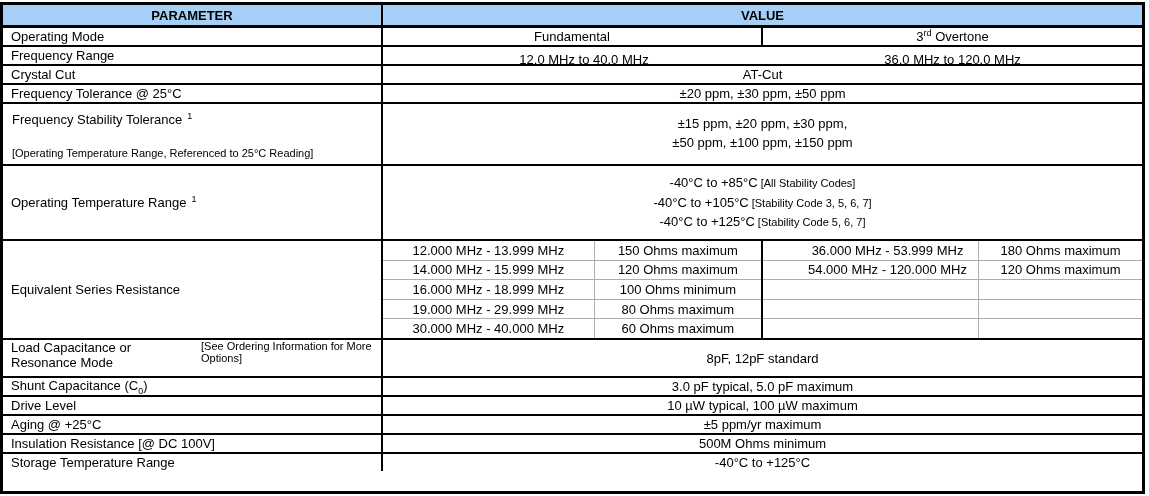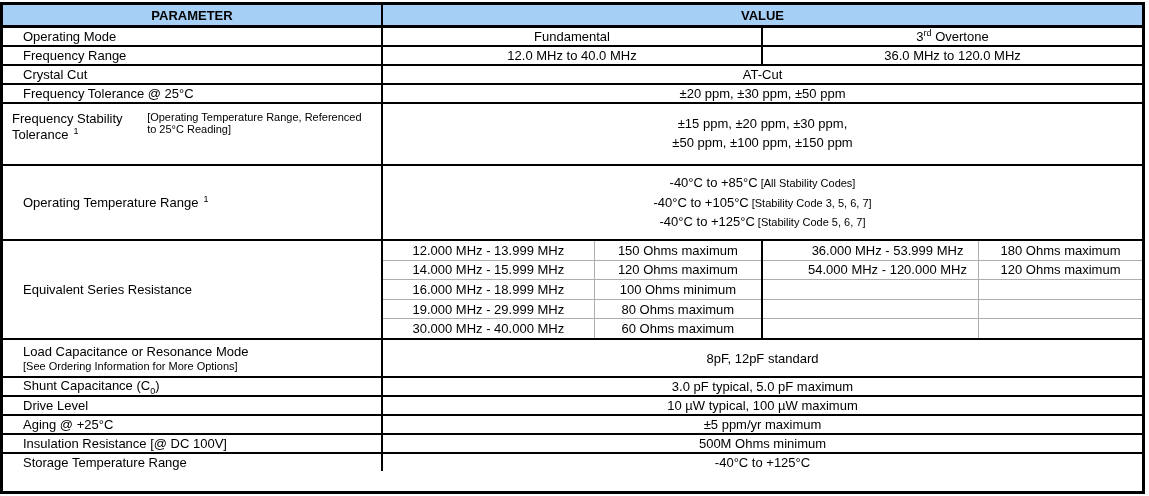--- a/index.html
+++ b/index.html
@@ -17,34 +17,34 @@
   .h-s    { height: 17px; }
   .h-stab { height: 60px; }
   .h-temp { height: 73px; }
   .h-esr  { height: 97px; }
   .h-load { height: 36px; }
 
   .c-param {
     width: 380px; flex: 0 0 auto; box-sizing: border-box;
     border-right: 2px solid #000;
     display: flex; align-items: center;
-    padding-left: 20px; font-size: 13px;
+    padding-left: 8px; font-size: 13px;
   }
   .c-value {
     flex: 1; display: flex; align-items: center; justify-content: center;
     font-size: 13px; text-align: center;
   }
   .hdr .c-param, .hdr .c-value { justify-content: center; padding-left: 0; font-weight: bold; font-size: 13px; }
 
   .half { box-sizing: border-box; display: flex; align-items: center; justify-content: center; height: 100%; }
   .half-l { width: 380px; border-right: 2px solid #000; }
   .half-r { flex: 1; }
 
-  .stack  { flex-direction: row; align-items: flex-start; justify-content: space-between; padding: 7px 8px 5px 9px; }
-  .stack2 { flex-direction: column; align-items: flex-start; justify-content: center; gap: 1px; }
+  .stack  { flex-direction: column; align-items: flex-start; justify-content: space-between; padding: 7px 8px 5px 9px; }
+  .stack2 { flex-direction: row; align-items: flex-start; justify-content: center; gap: 1px; }
   .note { font-size: 11px; }
   .vcol { flex-direction: column; justify-content: center; line-height: 1.45; }
   .vline { display: flex; align-items: baseline; justify-content: center; gap: 3px; line-height: 1.5; }
   .vline .note { font-size: 11px; }
 
   sup.fn { font-size: 9px; vertical-align: super; margin-left: 5px; }
   sup.ord { font-size: 9px; vertical-align: super; }
   sub.sb { font-size: 9px; vertical-align: sub; }
 
   .esr-wrap { flex: 1; display: flex; align-items: stretch; }
@@ -77,21 +77,21 @@
       <div class="c-value" style="padding:0;">
         <div class="half half-l">Fundamental</div>
         <div class="half half-r">
           <span><span>3</span><sup class="ord">rd</sup><span> Overtone</span></span>
         </div>
       </div>
     </div>
 
     <div class="row h-s">
       <div class="c-param">Frequency Range</div>
-      <div class="c-value" style="padding:0;">
+      <div class="c-value" style="padding:12px;">
         <div class="half half-l">12.0 MHz to 40.0 MHz</div>
         <div class="half half-r">36.0 MHz to 120.0 MHz</div>
       </div>
     </div>
 
     <div class="row h-s">
       <div class="c-param">Crystal Cut</div>
       <div class="c-value">AT-Cut</div>
     </div>
 

